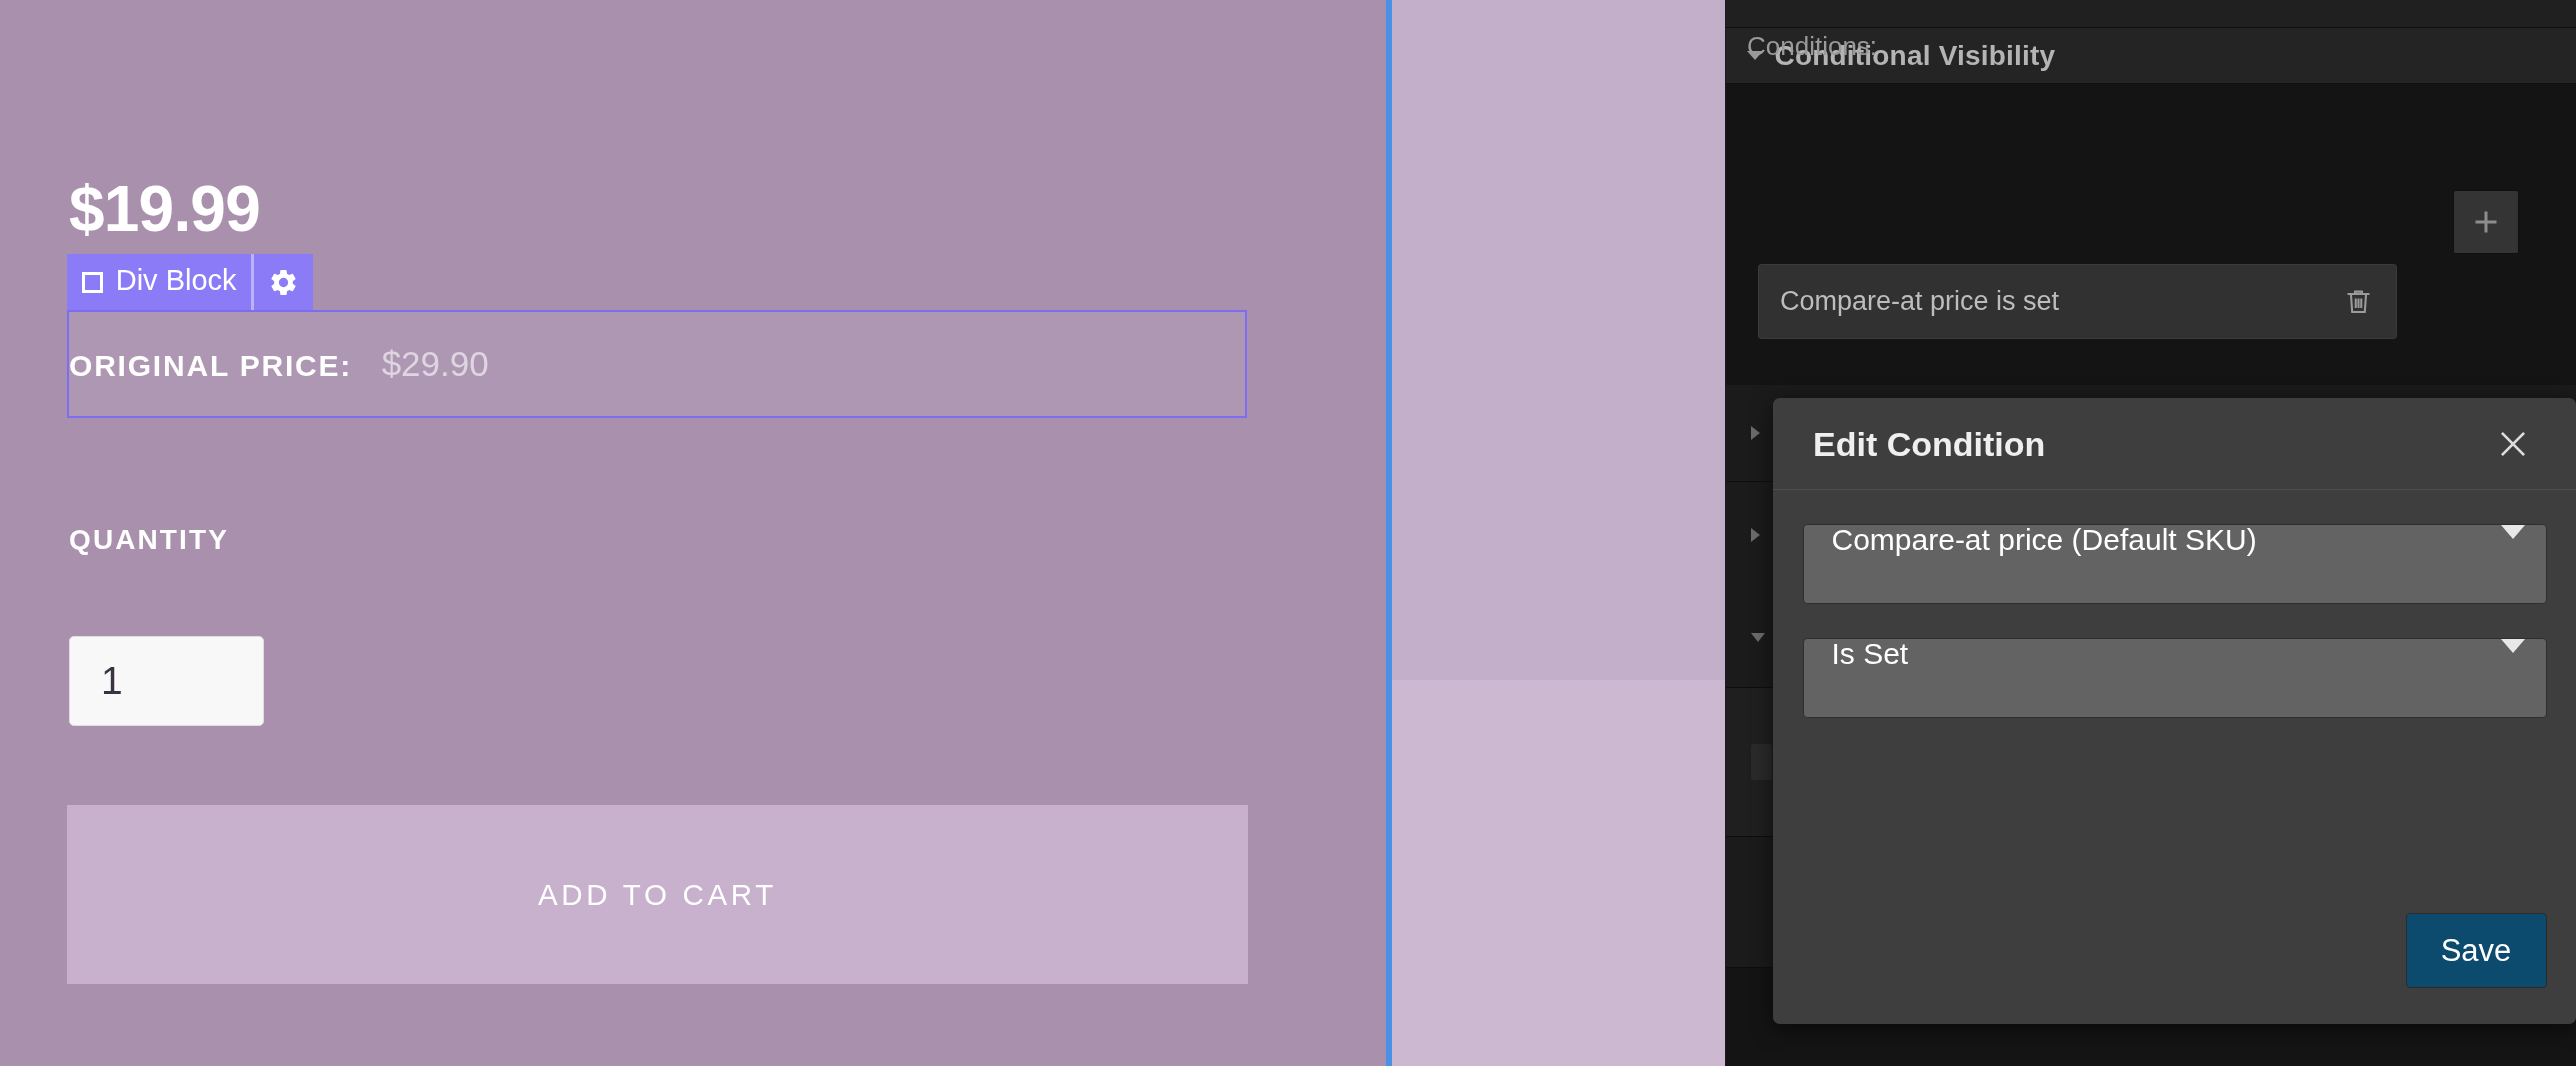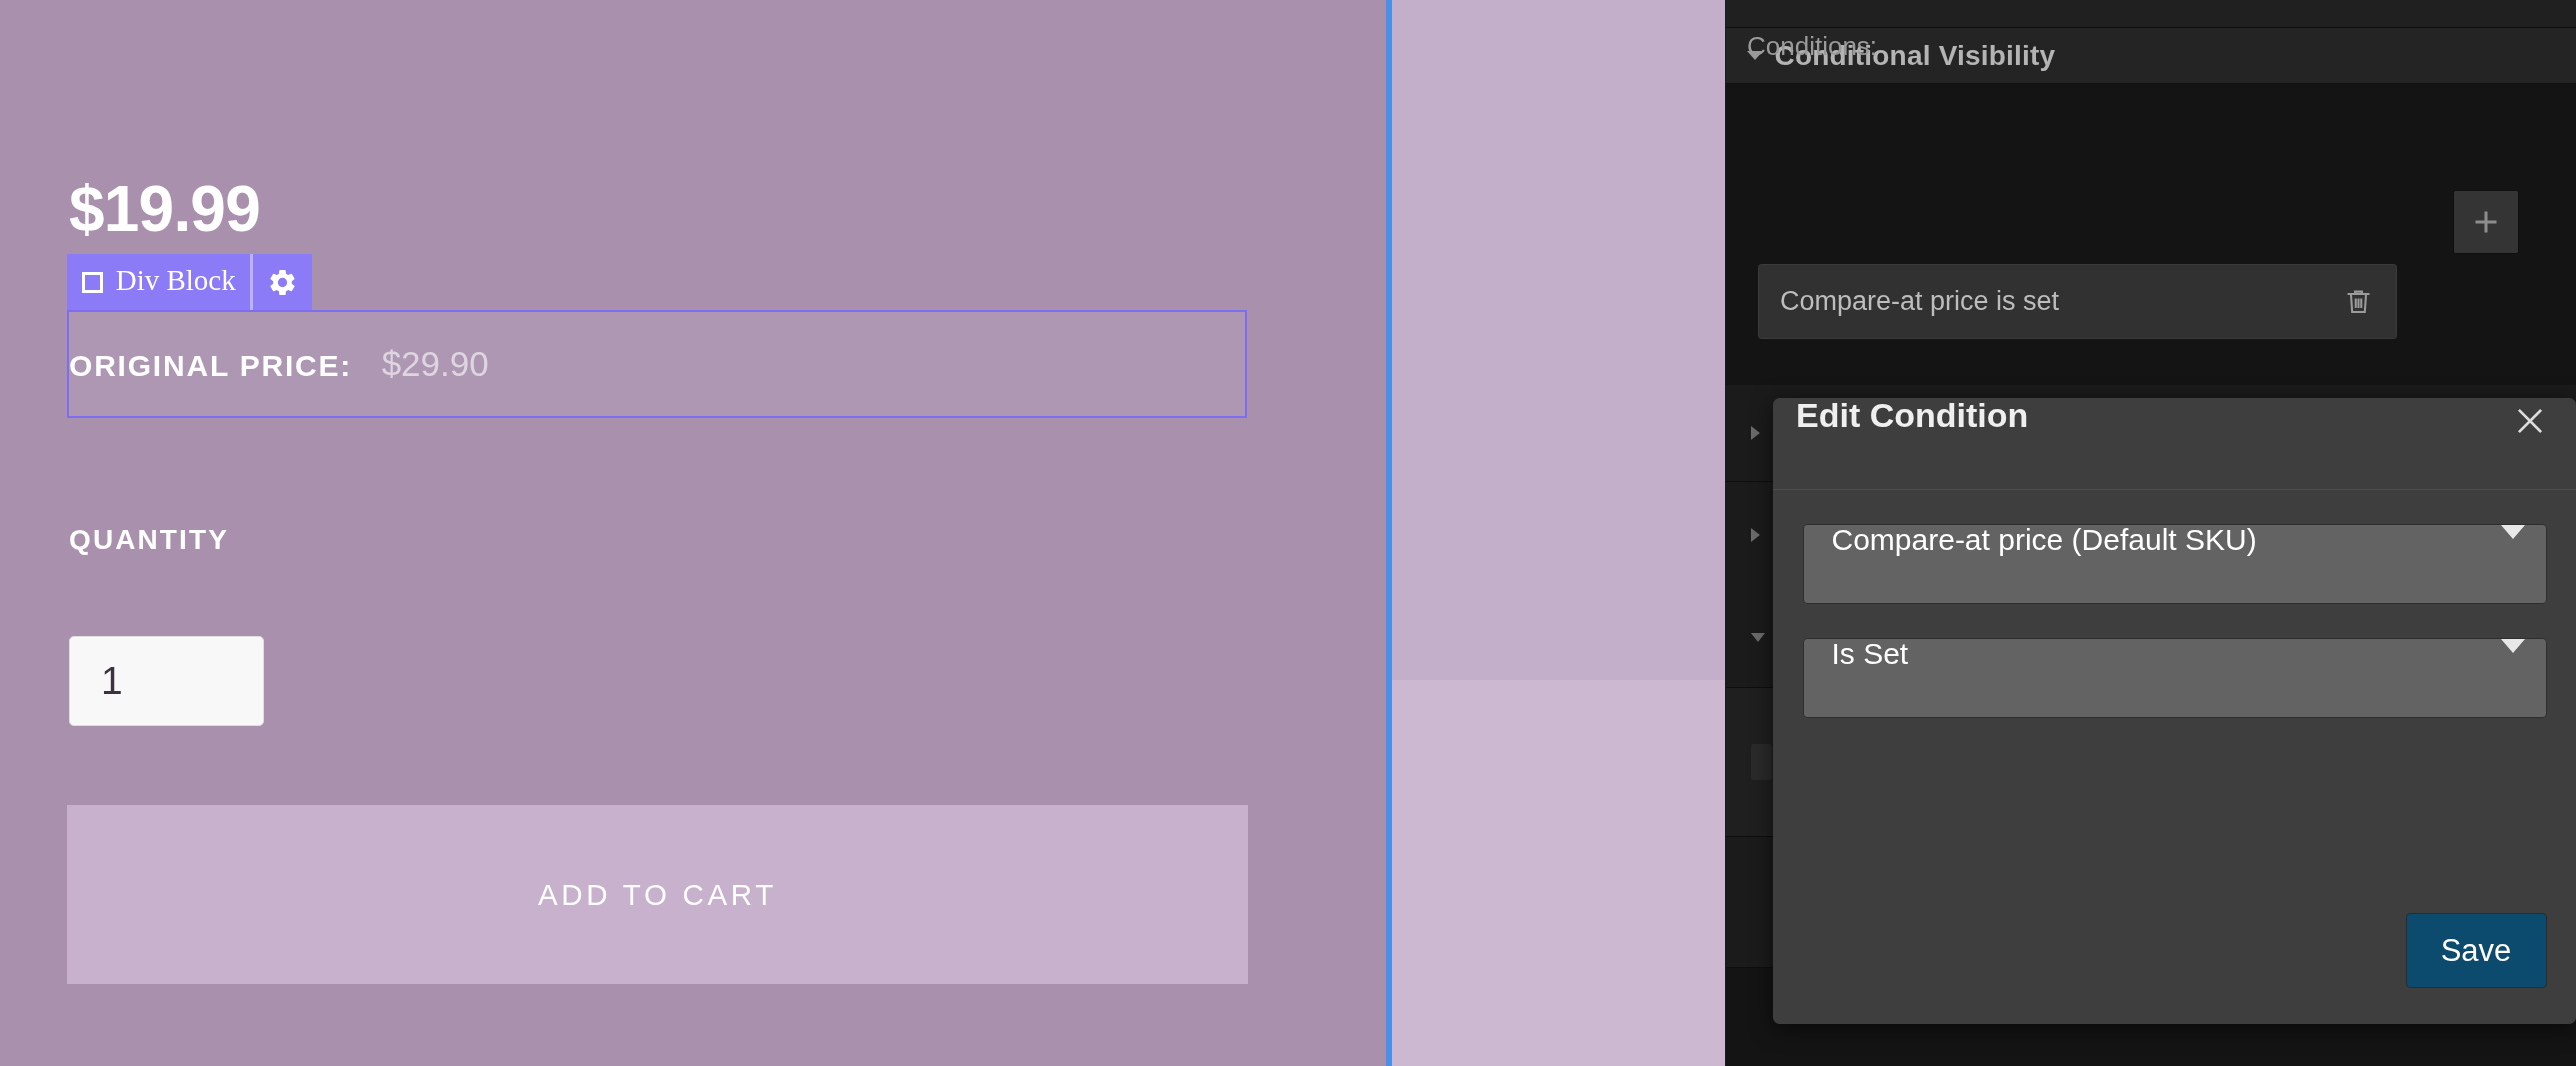--- a/index.html
+++ b/index.html
@@ -70,21 +70,20 @@
     flex: 0 0 auto;
   }
   .sel-badge .badge-label {
     color: #ffffff;
     font-size: 29px;
     font-weight: normal;
     margin: 0 14.7px 0 13px;
     line-height: 1;
     white-space: nowrap;
     padding-bottom: 2.5px;
-    font-family: Liberation Serif, serif;
   }
   .sel-badge .divider {
     width: 2.5px; height: 56px;
     background: rgba(255,255,255,0.42);
     flex: 0 0 auto;
   }
   .sel-badge .gear-wrap {
     width: 59px; height: 56px;
     display: flex; align-items: center; justify-content: center;
     flex: 0 0 auto;
@@ -287,22 +286,22 @@
     background: #3e3e3e;
     border-radius: 6.6px;
     box-shadow: 0 4.9px 21px rgba(0,0,0,0.55);
     overflow: hidden;
   }
   .dialog-header {
     position: relative;
     height: 92px;
     border-bottom: 0.8px solid #4d4d4d;
     display: flex;
-    align-items: flex-start;
-    padding: 0 23px;
+    align-items: center;
+    padding: 0 40px;
     box-sizing: border-box;
   }
   .dialog-title {
     color: #efefef;
     font-size: 34px;
     font-weight: bold;
     flex: 1 1 auto;
     line-height: 1;
   }
   .dialog-close {

